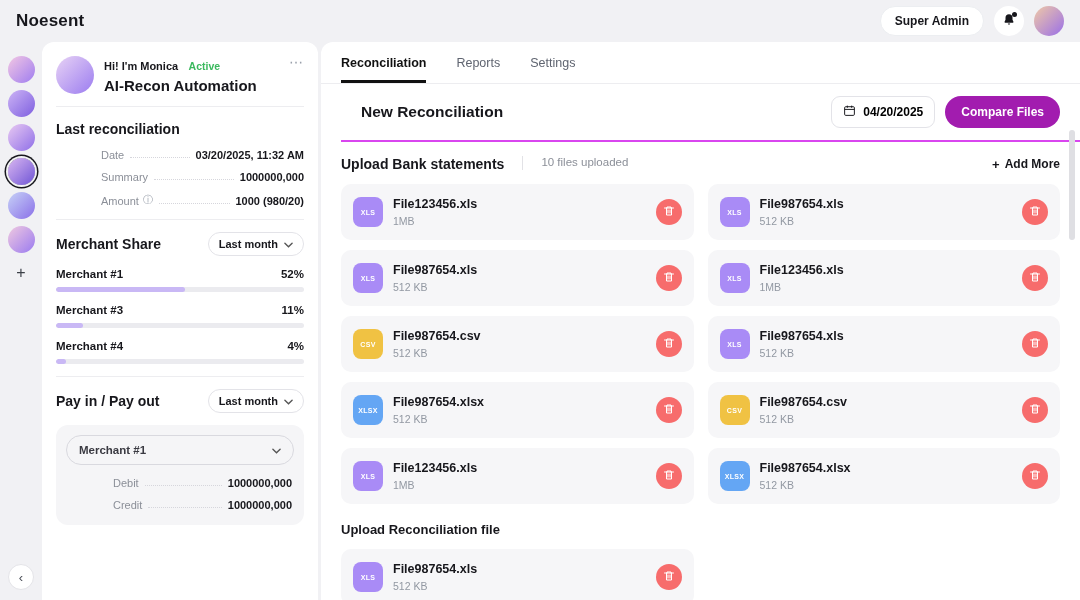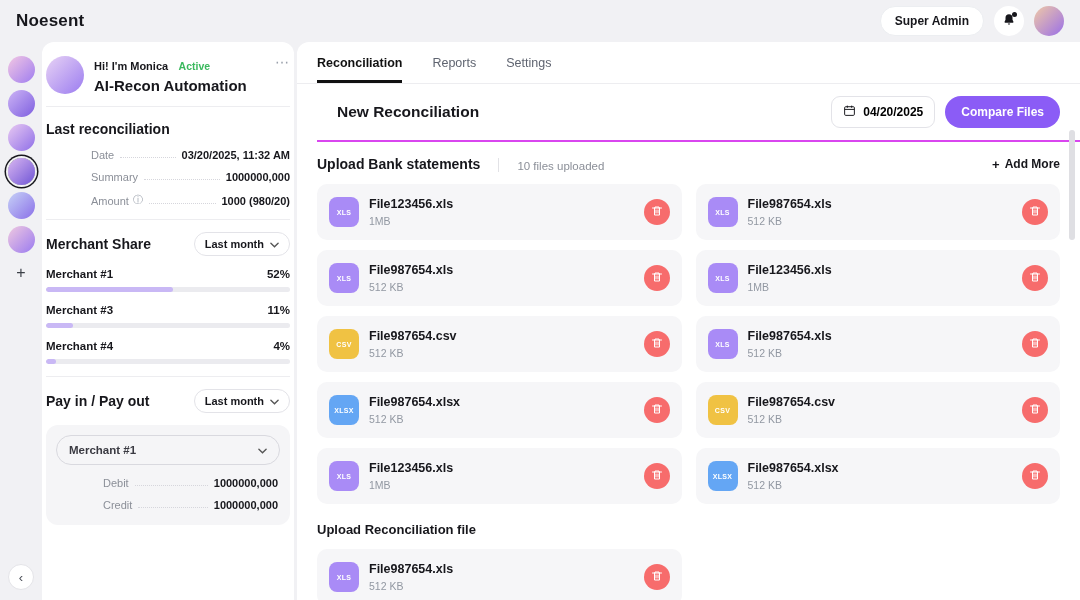--- a/index.html
+++ b/index.html
@@ -23,21 +23,21 @@
   
   .rail { width:42px; display:flex; flex-direction:column; align-items:center; padding:14px 0 10px; gap:7px; }
   .rail-avatar { width:27px; height:27px; border-radius:50%; flex:none; cursor:pointer; }
   .rail-avatar.selected { box-shadow:0 0 0 2px #f1f1f4, 0 0 0 3.5px #17171c; }
   .rail-add { background:none; border:none; font-size:16px; color:#3b3f46; cursor:pointer; margin-top:4px; }
   .collapse-btn { margin-top:auto; width:26px; height:26px; border-radius:50%; background:#fff;
                   border:1px solid #e4e4e8; color:#4a4e57; font-size:13px; cursor:pointer;
                   display:flex; align-items:center; justify-content:center; }
 
   
-  .sidebar { width:252px; background:#fff; border-radius:12px 12px 0 0; padding:14px 4px 0; overflow:hidden; flex:none; }
+  .sidebar { width:276px; background:#fff; border-radius:12px 12px 0 0; padding:14px 14px 0; overflow:hidden; flex:none; }
   .sb-header { display:flex; gap:10px; position:relative; padding-bottom:12px; border-bottom:1px solid #ededf0; }
   .sb-avatar { width:38px; height:38px; border-radius:50%; background:linear-gradient(135deg,#e8d3f5,#9b7cf0); flex:none; }
   .sb-greet { font-size:11px; font-weight:700; }
   .sb-active { font-size:10.5px; font-weight:600; margin-left:6px; }
   .sb-title { font-size:15px; font-weight:700; margin-top:3px; }
   .sb-more { position:absolute; right:0; top:-2px; background:none; border:none; color:#9aa0ab;
              font-size:14px; cursor:pointer; letter-spacing:1px; }
   .section-hr { border:none; border-top:1px solid #ededf0; margin:12px 0; }
   .sec-head { font-size:14px; font-weight:700; }
   .sec-head-row { display:flex; align-items:center; justify-content:space-between; margin-bottom:12px; }
@@ -68,25 +68,25 @@
   .tab { background:none; border:none; border-bottom:3px solid transparent; padding:0 0 10px;
          font-size:12.5px; font-weight:500; color:#5f6470; cursor:pointer; }
   .tab.active { color:#111; font-weight:700; border-bottom-color:#111; }
 
   .head-row { display:flex; align-items:center; justify-content:space-between; padding:12px 20px;
               border-bottom:2px solid #d946ef;margin-left:20px; }
   .page-title { font-size:15.5px; font-weight:700; }
   .head-right { display:flex; align-items:center; gap:10px; }
   .date-btn { display:flex; align-items:center; gap:7px; background:#fff; border:1px solid #e3e3e8;
               border-radius:9px; padding:7px 11px; font-size:12px; font-weight:600; cursor:pointer; }
-  .compare-btn { background:#8b5cf6; color:#fff; border:none; border-radius:17px; padding:9px 16px;
+  .compare-btn { background:#a21caf; color:#fff; border:none; border-radius:17px; padding:9px 16px;
                  font-size:12px; font-weight:600; cursor:pointer; }
 
   .sec-row { display:flex; align-items:center; padding:14px 20px 0; }
-  .sec-left { display:flex; align-items:flex-end; gap:18px; }
+  .sec-left { display:flex; align-items:flex-start; gap:18px; }
   .vdiv { width:1px; height:14px; background:#e2e2e6; }
   .count-label { font-size:11.5px; color:#8b8f98; }
   .add-more { margin-left:auto; display:flex; align-items:center; gap:5px; background:none; border:none;
               font-size:12px; font-weight:700; color:#17171c; cursor:pointer; }
   .add-plus { font-size:13px; font-weight:700; }
 
   .file-grid { display:grid; grid-template-columns:1fr 1fr; column-gap:14px; row-gap:10px; padding:12px 20px 0; }
   .file-card { height:56px; background:#f6f6f8; border-radius:10px; display:flex; align-items:center;
                padding:0 12px; gap:10px; }
   .file-icon { width:30px; height:30px; border-radius:8px; flex:none; display:flex; align-items:center;

